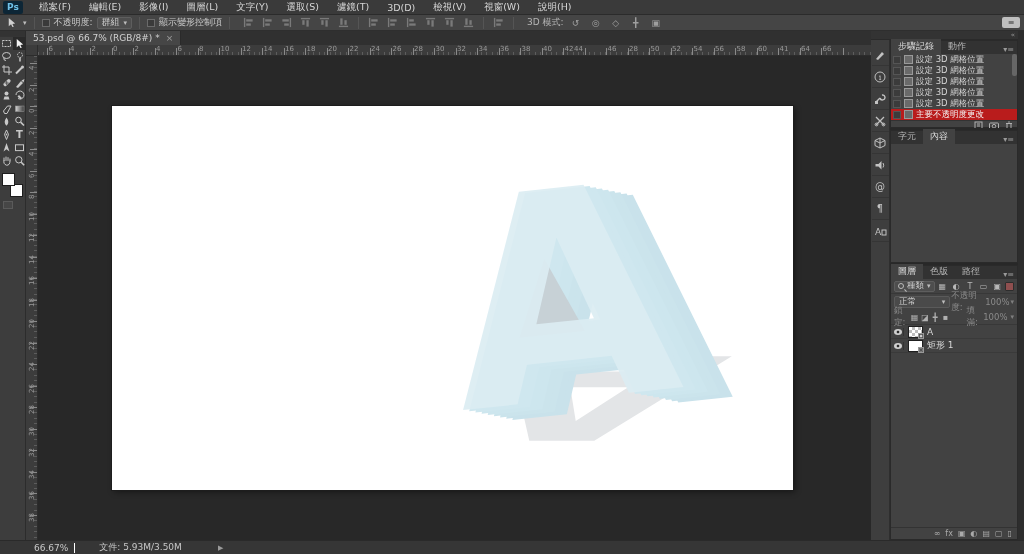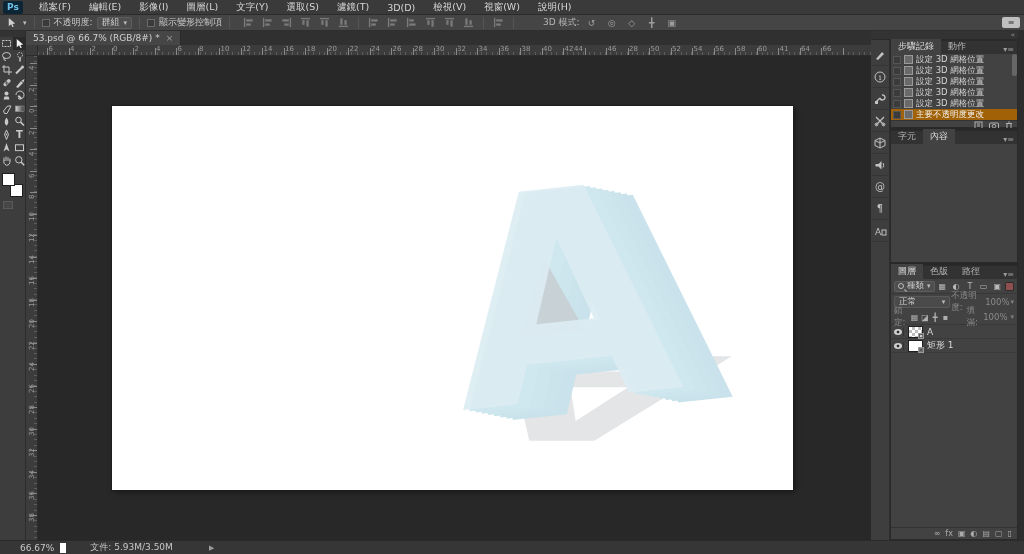--- a/index.html
+++ b/index.html
@@ -79,21 +79,21 @@
   .panel { background:#424242; border:1px solid #2a2a2a; display:flex; flex-direction:column; }
   .panel-tabs { height:13px; background:#323232; display:flex; align-items:flex-end; }
   .ptab { padding:1px 7px; font-size:9px; color:#b5b5b5; }
   .ptab.active { background:#424242; color:#dcdcdc; }
   .panel-menu { margin-left:auto; color:#9a9a9a; font-size:8px; padding:0 3px; }
 
   .history { height:88px; }
   .hrow { height:11px; display:flex; align-items:center; gap:3px; padding-left:2px; font-size:8.5px; color:#d5d5d5; }
   .hrow .chk { width:8px; height:8px; border:1px solid #555; background:#3b3b3b; flex:none; }
   .hrow .hicon { width:9px; height:9px; border:1px solid #9a9a9a; background:#6a6a6a; flex:none; }
-  .hrow.selected { background:#a16207; color:#f2f2f2; }
+  .hrow.selected { background:#b91c1c; color:#f2f2f2; }
   .hist-body { position:relative; flex:1; }
   .hist-scroll { position:absolute; right:0; top:0; width:5px; height:22px; background:#666; border-radius:2px; }
   .panel-footer { height:10px; border-top:1px solid #333; display:flex; justify-content:flex-end;
     align-items:center; gap:6px; padding-right:4px; }
   .pf-icon { color:#b0b0b0; display:flex; align-items:center; }
 
   .gap2 { height:2px; background:#282828; flex:none; }
 
   .props { height:133px;gap:42px; }
   .props-body { flex:1; padding:5px 6px; font-size:9px; color:#cfcfcf; }
@@ -124,21 +124,21 @@
   .layer-name { font-size:9px; color:#d8d8d8; }
   .layers-empty { flex:1; }
   .layers-footer { height:12px; border-top:1px solid #333; display:flex; justify-content:flex-end;
     align-items:center; gap:5px; padding-right:5px; color:#ababab; font-size:8px; }
 
   .rightsliver { position:absolute; top:31px; right:0; width:6px; bottom:14px; background:#2d2d2d; }
 
   
   .statusbar { position:absolute; left:0; right:0; bottom:0; height:14px; background:#363636;
     border-top:1px solid #2a2a2a; display:flex; align-items:center; font-size:9px; color:#c8c8c8; }
-  .zoom-field { padding:0 6px 0 20px; border-right:6px solid #ffffff; }
+  .zoom-field { padding:0 6px 0 34px; border-right:1px solid #ffffff; }
   .doc-info { padding:0 10px 0 24px; }
   .status-arrow { color:#9a9a9a; font-size:7px; margin-left:26px; }
 </style>
 </head>
 <body>
 
 <div class="menubar">
   <div class="ps-logo">Ps</div>
   <div class="menu-item">檔案(F)</div>
   <div class="menu-item">編輯(E)</div>
@@ -241,21 +241,21 @@
         <use href="#al"></use>
       </svg>
     </span>
   <span class="opt-sep"></span>
   <span class="opt-icon">
       <svg width="13" height="11">
         <use href="#al"></use>
       </svg>
     </span>
   <span class="opt-sep"></span>
-  <span style="font-size:9px;color:#b5b5b5;margin-left:22px">3D 模式:</span>
+  <span style="font-size:9px;color:#b5b5b5;margin-left:6px">3D 模式:</span>
   <span class="mode-icon">↺</span>
   <span class="mode-icon">◎</span>
   <span class="mode-icon">◇</span>
   <span class="mode-icon">╋</span>
   <span class="mode-icon">▣</span>
   <span class="ws-btn">≡</span>
 </div>
 
 <div class="tabrow">
   <div class="doc-tab">

